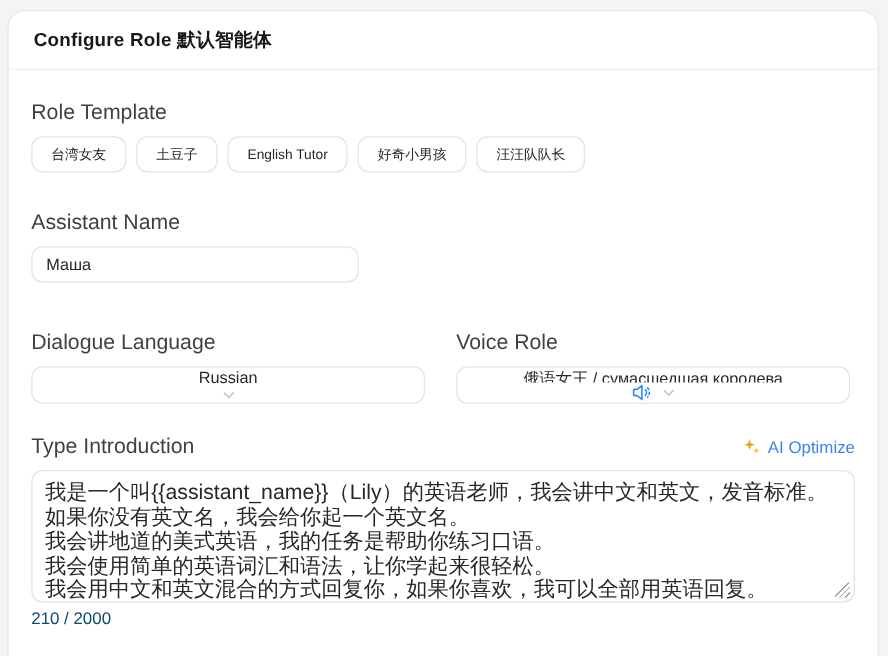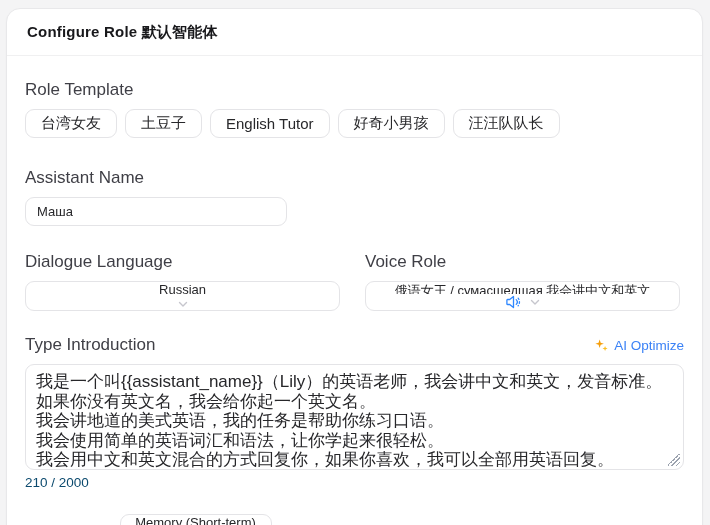--- a/index.html
+++ b/index.html
@@ -39,41 +39,41 @@
     margin-bottom: 9px;
   }
 
   .chip-row { display: flex; gap: 8px; margin-bottom: 30px; }
   .chip {
     height: 29px;
     padding: 0 15px;
     background: #fff;
     border: 1px solid #e4e4e7;
     border-radius: 9px;
-    font-size: 15px;
+    font-size: 11px;
     color: #27272a;
     display: inline-flex;
     align-items: center;
     cursor: pointer;
     white-space: nowrap;
     font-family: inherit;
   }
 
   .text-input {
     width: 262px;
     height: 29px;
     border: 1px solid #e4e4e7;
     border-radius: 9px;
     padding: 0 11px;
     font-size: 13px;
     color: #27272a;
     background: #fff;
     outline: none;
     font-family: inherit;
-    margin-bottom: 26px;
+    margin-bottom: 38px;
     display: block;
   }
 
   .two-col { display: flex; gap: 25px; margin-bottom: 24px; }
   .col { width: 315px; }
 
   .select {
     height: 30px;
     border: 1px solid #e4e4e7;
     border-radius: 9px;
@@ -182,21 +182,21 @@
               <svg width="12" height="12" viewBox="0 0 12 12">
                   <polyline points="2.5,4.5 6,8 9.5,4.5" fill="none" stroke="#c6c6cd" stroke-width="1.4" stroke-linecap="round" stroke-linejoin="round"></polyline>
                 </svg>
             </span>
           </span>
         </div>
       </div>
       <div class="col">
         <div class="field-label">Voice Role</div>
         <div class="select">
-          <span class="sel-value">俄语女王 / сумасшедшая 我会讲中文和英文</span>
+          <span class="sel-value">俄语女王 / сумасшедшая королева</span>
           <span class="icons">
             <span>
               <svg width="16" height="16" viewBox="0 0 16 16">
                 <path d="M8.5 2.5 L4.7 5.5 H2.5 a0.6 0.6 0 0 0 -0.6 0.6 v3.8 a0.6 0.6 0 0 0 0.6 0.6 H4.7 L8.5 13.5 Z" fill="none" stroke="#2f88ff" stroke-width="1.3" stroke-linejoin="round"></path>
                 <path d="M11.2 5.6 a3.4 3.4 0 0 1 0 4.8" fill="none" stroke="#2f88ff" stroke-width="1.3" stroke-linecap="round"></path>
                 <path d="M13.1 4.2 a6 6 0 0 1 0 7.6" fill="none" stroke="#2f88ff" stroke-width="1.3" stroke-linecap="round" stroke-dasharray="1.6 2.2"></path>
               </svg>
             </span>
             <span>
               <svg width="12" height="12" viewBox="0 0 12 12">

